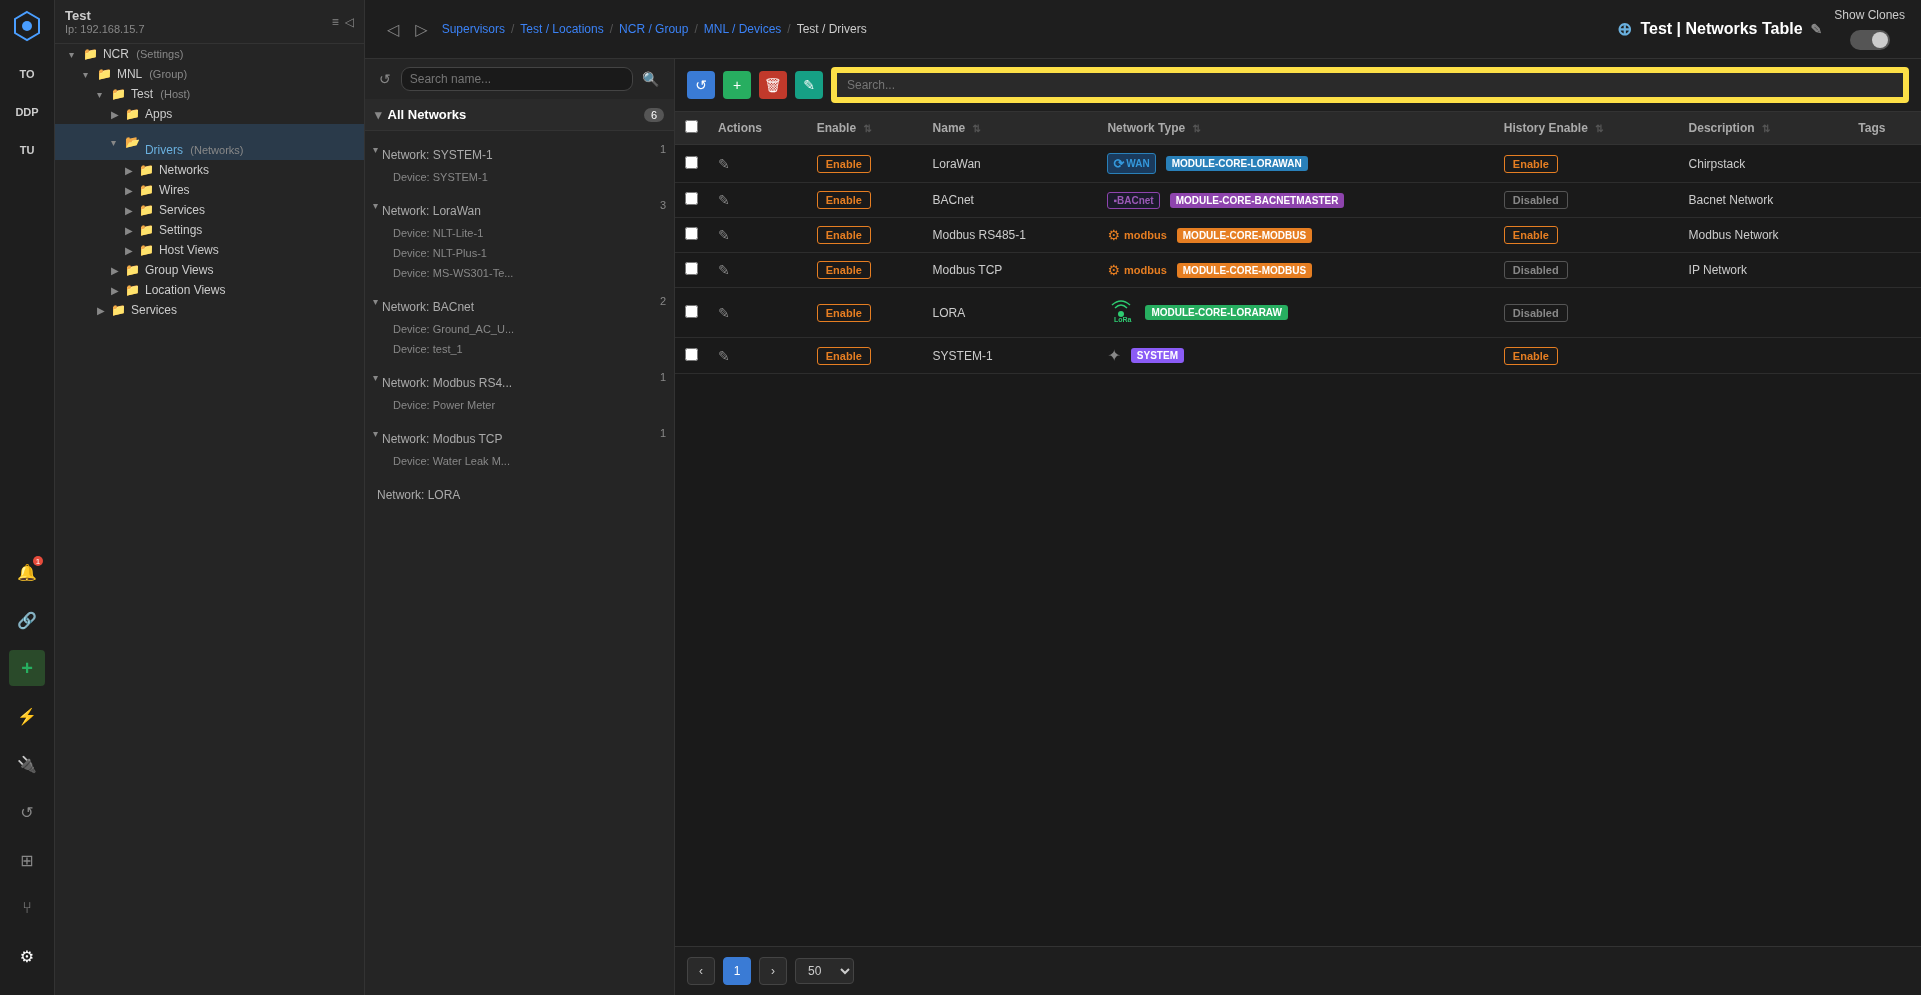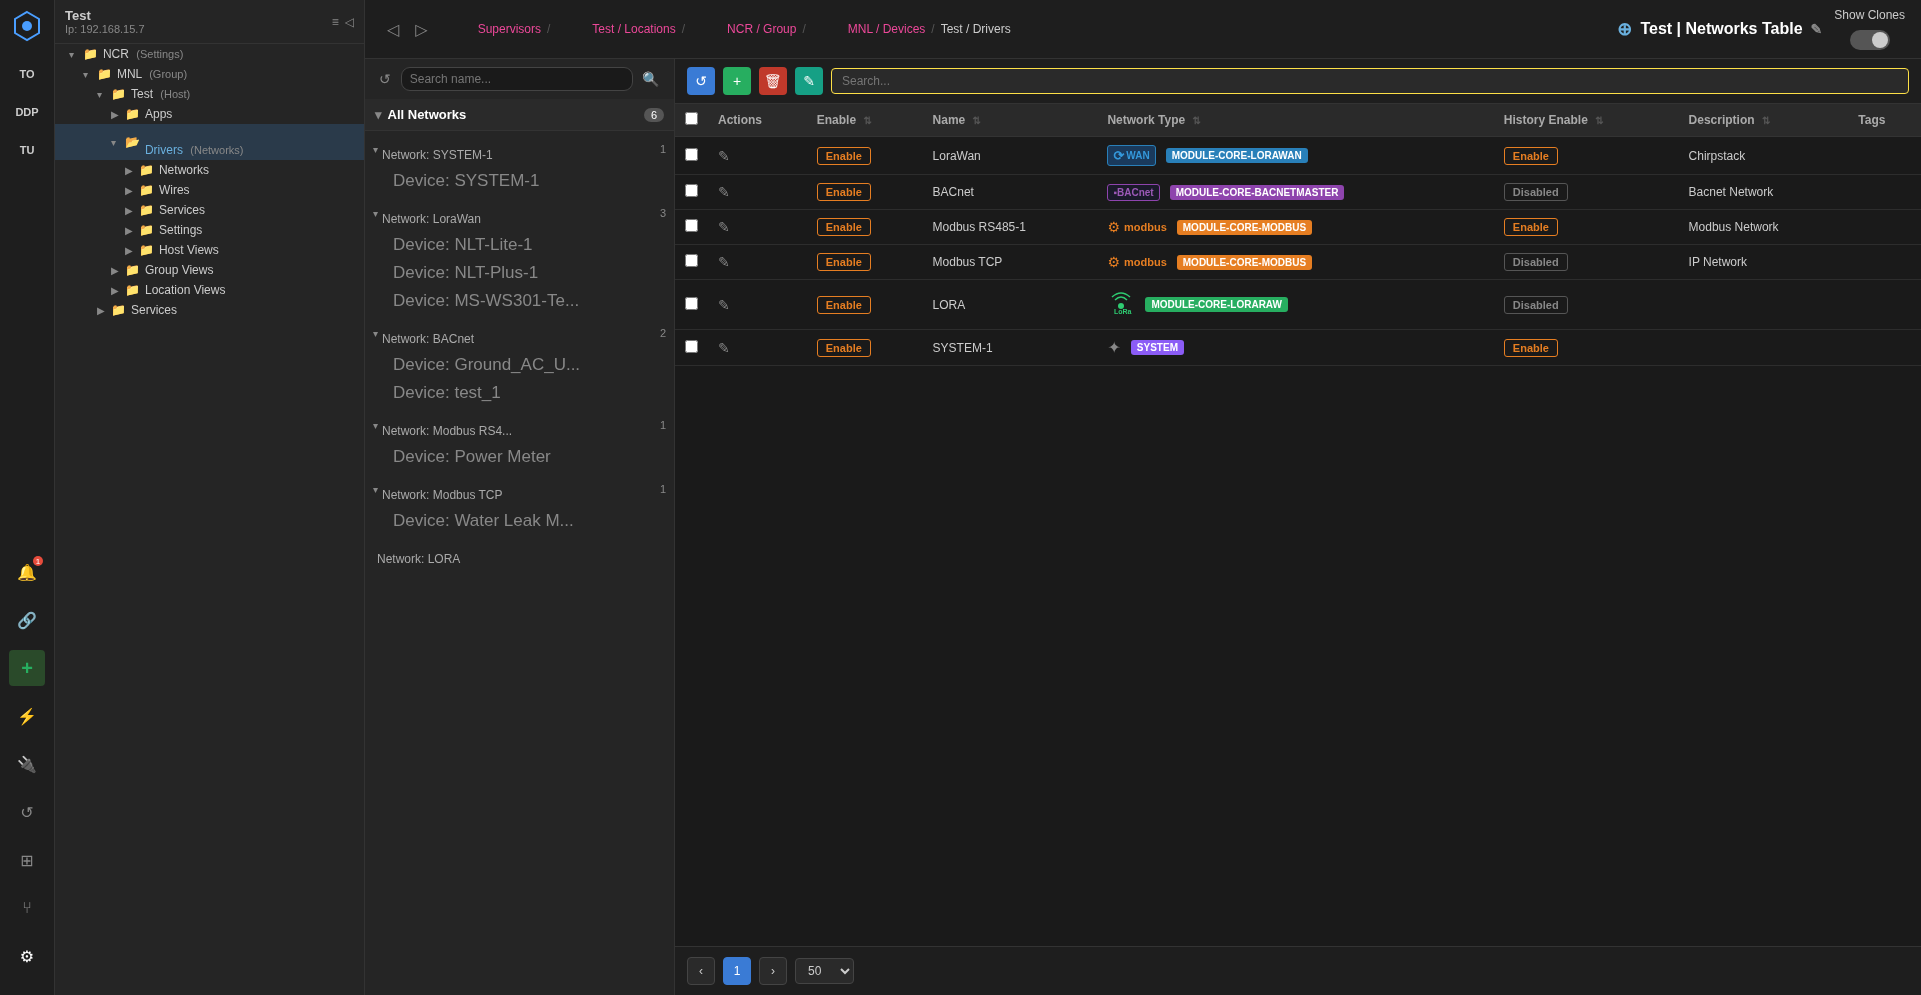--- a/index.html
+++ b/index.html
@@ -93,21 +93,21 @@
       overflow: hidden;
     }
     .main-header {
       display: flex; align-items: center; justify-content: space-between;
       padding: 8px 16px; background: #1e1e1e; border-bottom: 1px solid #333;
       flex-shrink: 0; min-height: 50px;
     }
     .breadcrumb {
       display: flex; align-items: center; gap: 6px; font-size: 12px; color: #888;
     }
-    .breadcrumb a { color: #ec4899; cursor: pointer; margin-left: 36px; }
+    .breadcrumb a { color: #3b82f6; cursor: pointer; }
     .breadcrumb .sep { color: #555; }
     .breadcrumb .current { color: #ccc; }
     .header-right {
       display: flex; align-items: center; gap: 12px;
     }
     .page-title {
       color: #fff; font-size: 16px; font-weight: bold; display: flex; align-items: center; gap: 8px;
     }
     .page-title .title-icon { color: #6ab0de; font-size: 18px; }
 
@@ -154,41 +154,41 @@
     .net-group { }
     .net-group-header {
       display: flex; align-items: center; padding: 5px 8px; cursor: pointer;
       font-size: 12px; color: #aaa;
     }
     .net-group-header .arrow { color: #888; margin-right: 4px; font-size: 10px; }
     .net-group-header .net-name { flex: 1; margin-top: 12px; }
     .net-group-header .net-count { color: #888; font-size: 11px; }
     .net-device {
       display: flex; align-items: center; padding: 4px 8px 4px 28px;
-      font-size: 17px; color: #888; cursor: pointer;
+      font-size: 11px; color: #888; cursor: pointer;
     }
 
     
     .table-panel {
       flex: 1; display: flex; flex-direction: column; overflow: hidden;
     }
     .table-toolbar {
       display: flex; align-items: center; padding: 8px 12px; gap: 8px;
       background: #1e1e1e; border-bottom: 1px solid #333; flex-shrink: 0;
     }
     .toolbar-btn {
       width: 28px; height: 28px; border-radius: 4px; border: none; cursor: pointer;
       display: flex; align-items: center; justify-content: center; font-size: 14px;
     }
     .toolbar-btn.blue { background: #3a7bd5; color: #fff; }
     .toolbar-btn.green { background: #27ae60; color: #fff; }
     .toolbar-btn.red { background: #c0392b; color: #fff; }
     .toolbar-btn.teal { background: #16a085; color: #fff; }
     .table-search {
-      flex: 1; background: #2a2a2a; border: 1px solid #fde047; border-radius: 4px;
+      flex: 1; background: #2a2a2a; border: 6px solid #fde047; border-radius: 4px;
       color: #ccc; padding: 5px 10px; font-size: 12px;
     }
 
     
     .data-table-wrap { flex: 1; overflow-y: auto; }
     .data-table {
       width: 100%; border-collapse: collapse;
     }
     .data-table th {
       background: #2a2a2a; color: #aaa; font-size: 12px; font-weight: 600;

